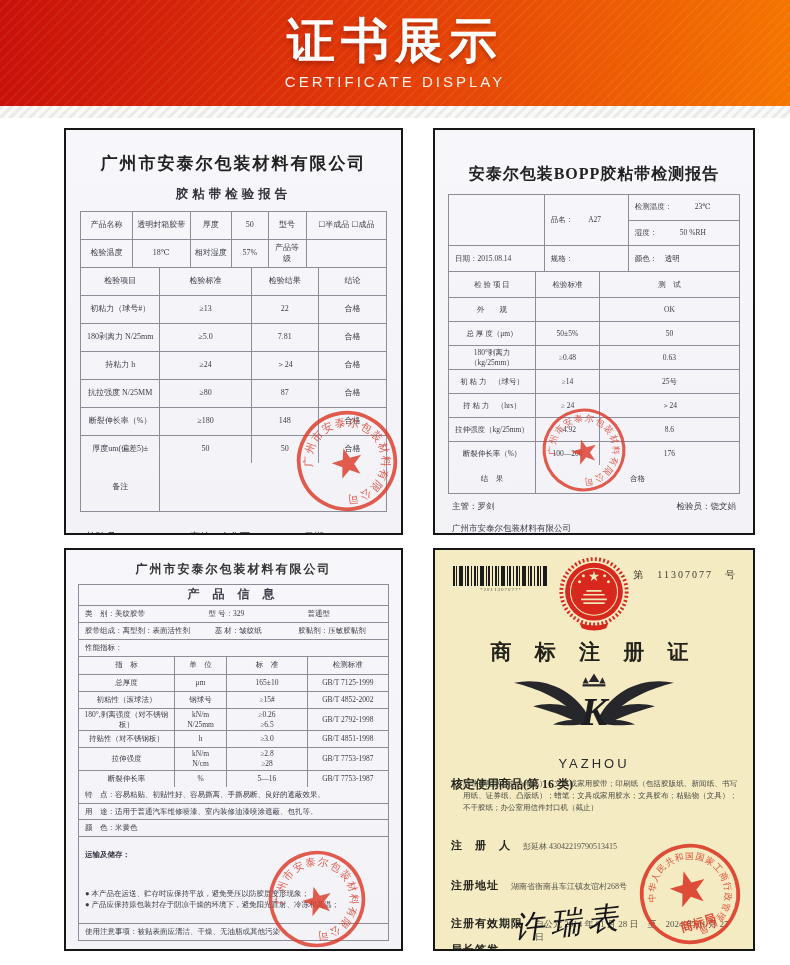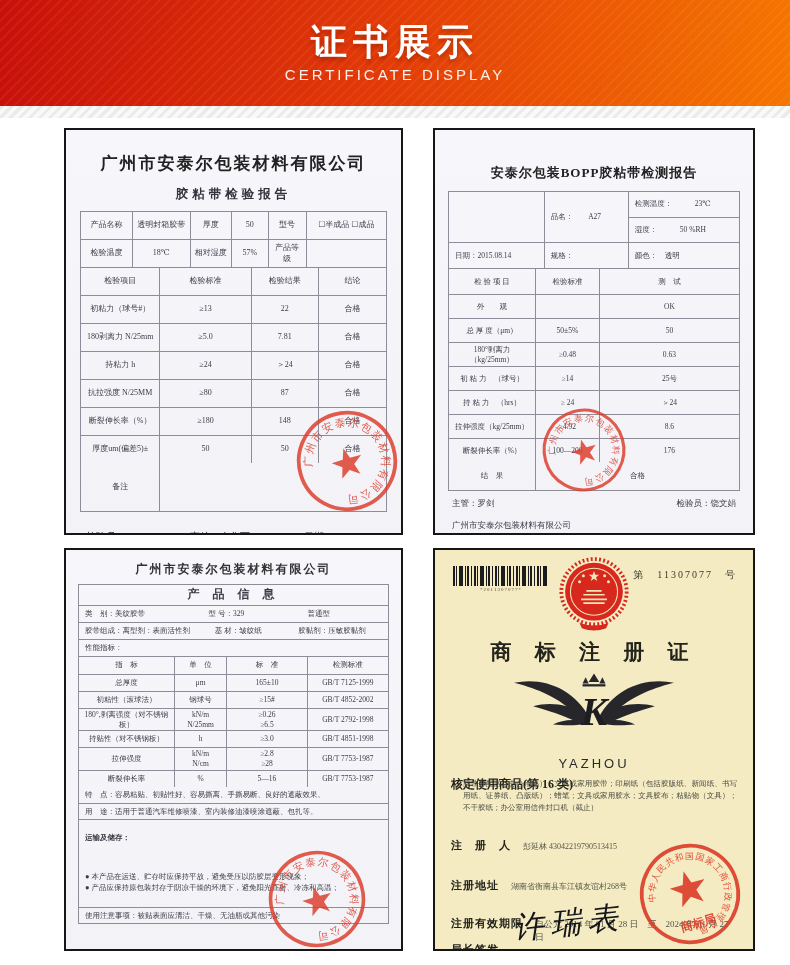--- a/index.html
+++ b/index.html
@@ -6,21 +6,21 @@
   body{width:790px;height:965px;position:relative;background:#ffffff;
        font-family:"Liberation Serif","DejaVu Serif",serif;overflow:hidden;}
 
   
   .banner{position:absolute;left:0;top:0;width:790px;height:106px;
     background:linear-gradient(93deg,#c8100a 0%,#e23a07 48%,#f57500 100%);
     display:flex;flex-direction:column;align-items:center;justify-content:center;}
   .banner::after{content:"";position:absolute;inset:0;
     background:repeating-linear-gradient(135deg,rgba(255,255,255,.05) 0 2px,transparent 2px 7px);}
   .banner-title{font-family:"Liberation Sans","DejaVu Sans",sans-serif;
-    font-size:36px;font-weight:bold;color:#fff;letter-spacing:6px;line-height:1.05;
+    font-size:48px;font-weight:bold;color:#fff;letter-spacing:6px;line-height:1.05;
     text-shadow:0 3px 4px rgba(110,15,0,.4);z-index:1;text-align:center;}
   .banner-sub{font-family:"Liberation Sans","DejaVu Sans",sans-serif;
     font-size:15px;color:rgba(255,255,255,.92);letter-spacing:3px;margin-top:6px;z-index:1;}
   .strip{position:absolute;left:0;top:106px;width:790px;height:12px;
     background:repeating-linear-gradient(135deg,#ebebe9 0 3px,#f9f9f7 3px 7px);}
 
   
   .card{position:absolute;background:linear-gradient(180deg,#f7f7fb 0%,#f2f2f7 100%);
     border:2px solid #161616;box-sizing:border-box;overflow:hidden;color:#33333d;}
   .card1{left:64px;top:128px;width:339px;height:407px;padding:12px 14px;}
@@ -51,21 +51,21 @@
   .h23{min-height:23px}.h25{min-height:25px}.h27{min-height:27px}.h28{min-height:28px}
   .h44{min-height:44px}.h48{min-height:48px}.h50{min-height:50px}
 
   
   .c1-company{font-size:17px;font-weight:bold;text-align:center;letter-spacing:2px;color:#222;margin-top:10px;}
   .c1-title{font-size:12.5px;font-weight:bold;text-align:center;letter-spacing:4px;margin:11px 0 8px;}
   .card1 .tbl{font-size:8px;color:#3c3c48;}
   .c1-footer{display:flex;justify-content:space-between;margin:18px 8px 0 6px;font-size:10px;color:#2c2c36;}
 
   
-  .c2-title{font-size:13px;font-weight:bold;text-align:center;letter-spacing:1px;margin-top:24px;color:#222;}
+  .c2-title{font-size:16px;font-weight:bold;text-align:center;letter-spacing:1px;margin-top:24px;color:#222;}
   .card2 .tbl{font-size:7.5px;color:#3c3c48;margin-top:9px;}
   .cellstack{flex-direction:column;padding:0 !important;align-items:stretch !important;}
   .cellstack .sub{flex:1;display:flex;align-items:center;padding:0 6px;border-bottom:1px solid #8d8d99;}
   .cellstack .sub:last-child{border-bottom:0;}
   .tl{justify-content:flex-start !important;text-align:left !important;padding-left:6px !important;}
   .c2-line{font-size:8.5px;color:#3c3c48;padding:0 4px;}
   .c2-super{display:flex;justify-content:space-between;margin-top:7px;}
   .mt10{margin-top:10px}
 
   
@@ -376,20 +376,23 @@
           <div>5—16</div>
           <div>GB/T 7753-1987</div>
         </div>
       </div>
     <div class="tr one h14">
       <div class="blk">特　点：容易粘贴、初贴性好、容易撕离、手撕易断、良好的遮蔽效果。</div>
     </div>
     <div class="tr one h14">
       <div class="blk">用　途：适用于普通汽车维修喷漆、室内装修油漆喷涂遮蔽、包扎等。</div>
     </div>
+    <div class="tr one h14">
+      <div class="blk">颜　色：米黄色</div>
+    </div>
     <div class="tr one h44">
       <div class="blk">
         <div style="font-weight:bold">运输及储存：</div>
         <div class="bullets">
           
         <div>● 本产品在运送、贮存时应保持平放，避免受压以防胶层变形现象；</div><div>● 产品应保持原包装封存于阴凉干燥的环境下，避免阳光直射、冷冻和高温；</div></div>
       </div>
     </div>
     <div class="tr one h14">
       <div class="blk">使用注意事项：被贴表面应清洁、干燥、无油脂或其他污染</div>

